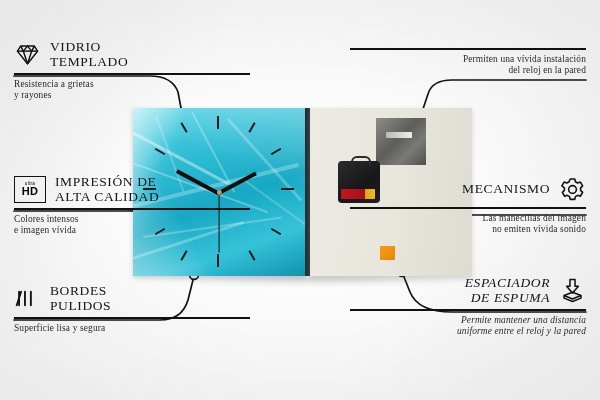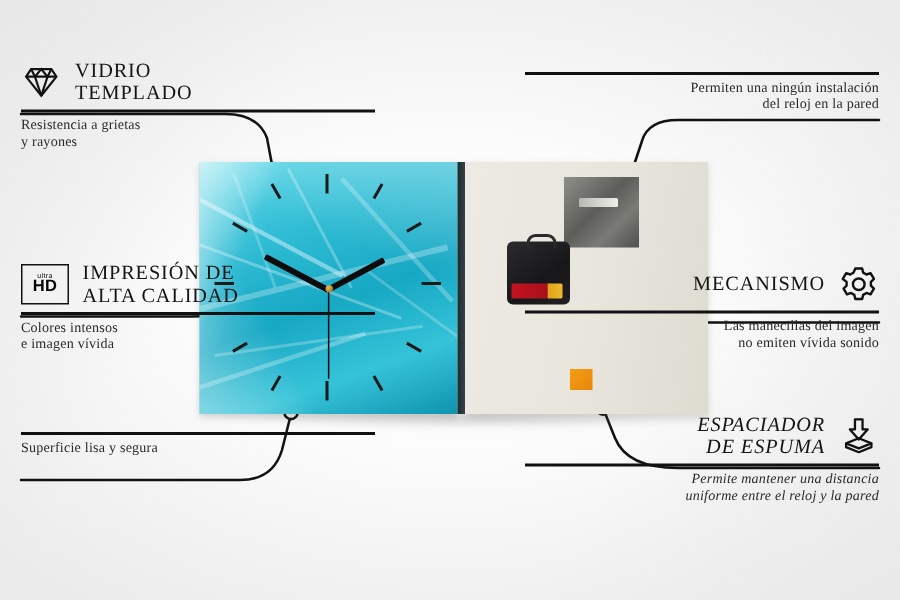--- a/index.html
+++ b/index.html
@@ -218,30 +218,48 @@
       </span>
     </div>
     <div class="rule"></div>
     <div class="desc">
       <span>Colores intensos</span><br>
       <span>e imagen vívida</span>
     </div>
   </div>
 
   <div class="callout c-left" style="left:14px;top:284px;">
+    <div class="head">
+      <span class="ico">
+        <svg viewBox="0 0 32 32">
+            <g fill="none" stroke="currentColor" stroke-width="2.2" stroke-linecap="round">
+              <path d="M6 8 L6 24"></path>
+              <path d="M13 8 L13 24"></path>
+              <path d="M20 8 L20 24"></path>
+            </g>
+            <g fill="none" stroke="currentColor" stroke-width="2.2" stroke-linecap="round" transform="skewX(-18) translate(5,0)">
+              <path d="M6 8 L6 24"></path>
+            </g>
+          </svg>
+      </span>
+      <span class="title">
+        <span>BORDES</span><br>
+        <span>PULIDOS</span>
+      </span>
+    </div>
     <div class="rule"></div>
     <div class="desc">
       <span>Superficie lisa y segura</span>
     </div>
   </div>
 
   <div class="callout c-right" style="left:350px;top:44px;">
     <div class="rule"></div>
     <div class="desc">
-      <span>Permiten una ningún instalación</span><br>
+      <span>Permiten una vívida instalación</span><br>
       <span>del reloj en la pared</span>
     </div>
   </div>
 
   <div class="callout c-right" style="left:350px;top:176px;">
     <div class="head">
       <span class="title">
         <span>MECANISMO</span><br>
       </span>
       <span class="ico">

